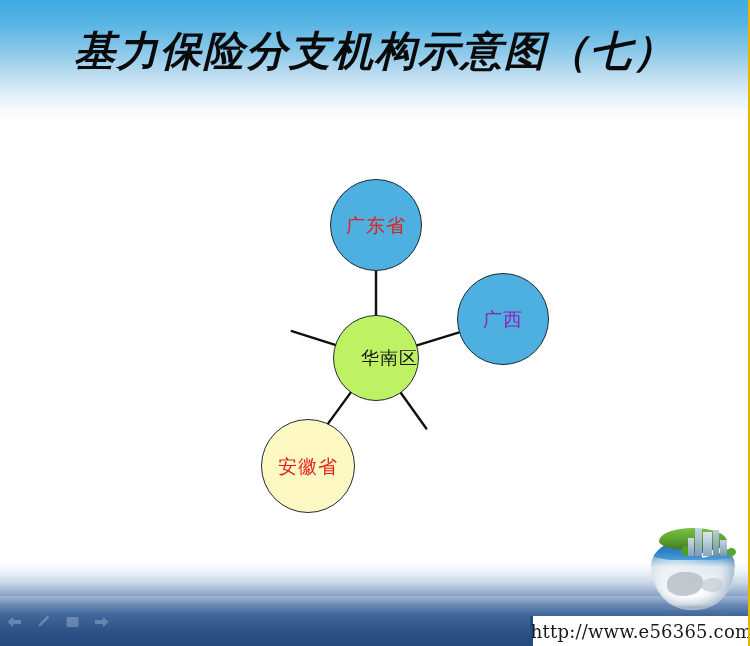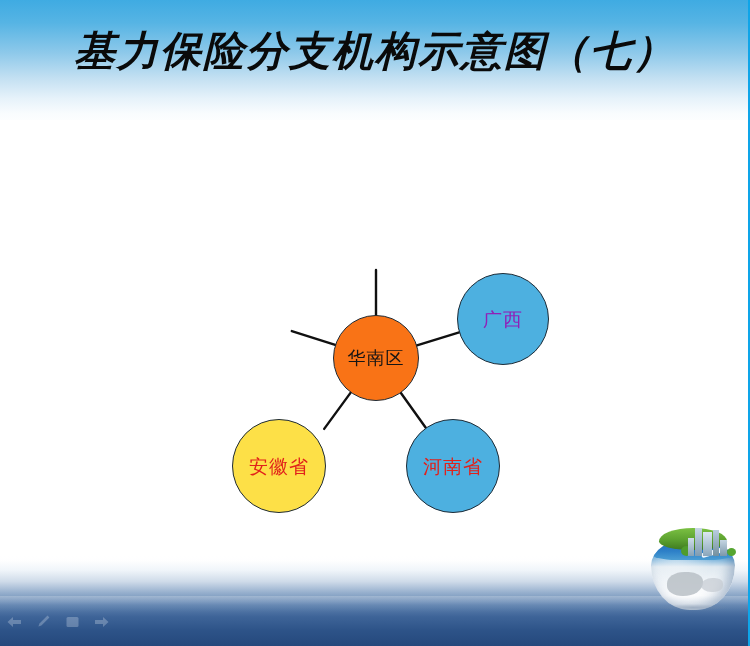--- a/index.html
+++ b/index.html
@@ -8,21 +8,21 @@
     padding: 0;
     background: #ffffff;
   }
   #slide {
     position: relative;
     width: 750px;
     height: 646px;
     overflow: hidden;
     background: #ffffff;
     box-sizing: border-box;
-    border-right: 2px solid #0ea5e9;
+    border-right: 2px solid #eab308;
     font-family: "DejaVu Sans", "Liberation Sans", sans-serif;
   }
 
   
   .bg-top-gradient {
     position: absolute;
     left: 0; top: 0;
     width: 750px; height: 126px;
     background: linear-gradient(to bottom,
         #3fabe2 0%,
@@ -267,32 +267,32 @@
     <svg class="link-layer" viewBox="0 0 750 646">
       <g id="links" stroke="#101010" stroke-width="2.4" stroke-linecap="round">
           <line x1="376" y1="316" x2="376" y2="270"></line>
           <line x1="336.0018157068617" y1="345.1880815936041" x2="291.8075351781991" y2="331.0321011117669"></line>
           <line x1="416.1495476392623" y1="345.6706113548722" x2="459.9826275293618" y2="332.21005926263695"></line>
           <line x1="351.2035665697083" y1="391.898921651538" x2="324.1579985188909" y2="428.8726096197441"></line>
           <line x1="400.3820413927366" y1="392.19818792747475" x2="426.29585942700277" y2="428.54484179371815"></line>
         </g>
     </svg>
 
-    <div class="node node-center" style="left: 333px; top: 315px; width: 86px; height: 86px; background: #f97316; border-color: rgb(30, 43, 54);">
+    <div class="node node-center" style="left: 333px; top: 315px; width: 86px; height: 86px; background: #bef264; border-color: rgb(30, 43, 54); justify-content: flex-end;">
       <span class="node-label" style="color: rgb(21, 21, 21);">华南区</span>
     </div>
 
+    <div class="node" style="left: 330px; top: 179px; width: 92px; height: 92px; background: rgb(77, 176, 224); border-color: rgb(30, 43, 54);">
+      <span class="node-label" style="color: rgb(225, 33, 27);">广东省</span>
+    </div>
     <div class="node" style="left: 457px; top: 273px; width: 92px; height: 92px; background: rgb(77, 176, 224); border-color: rgb(30, 43, 54);">
       <span class="node-label" style="color: rgb(144, 32, 184); text-align: center;">广西</span>
     </div>
-    <div class="node" style="left: 232px; top: 419px; width: 94px; height: 94px; background: #fde047; border-color: rgb(30, 43, 54);">
+    <div class="node" style="left: 261px; top: 419px; width: 94px; height: 94px; background: #fef9c3; border-color: rgb(30, 43, 54);">
       <span class="node-label" style="color: rgb(225, 33, 27);">安徽省</span>
-    </div>
-    <div class="node" style="left: 406px; top: 419px; width: 94px; height: 94px; background: rgb(77, 176, 224); border-color: rgb(30, 43, 54);">
-      <span class="node-label" style="color: rgb(225, 33, 27);">河南省</span>
     </div>
 
   </div>
 
   <div class="globe">
     <div class="globe-ball">
       <div class="globe-water"></div>
       <div class="globe-continent"></div>
       <div class="globe-continent2"></div>
       <div class="globe-wave"></div>
@@ -302,20 +302,23 @@
       <div class="tree2"></div>
       <div class="city b1"></div>
       <div class="city b4"></div>
       <div class="city b2"></div>
       <div class="city b3"></div>
       <div class="city b5"></div>
     </div>
     <div class="globe-shadow"></div>
   </div>
 
+  <div class="url-box">
+    <span class="url-text">http://www.e56365.com</span>
+  </div>
 
   <div class="nav-icons">
     <span class="nav-icon">
       <svg width="15" height="12" viewBox="0 0 15 12" fill="currentColor">
         <path d="M6 1 L0.5 6 L6 11 L6 8 L14 8 L14 4 L6 4 Z"></path>
       </svg>
     </span>
     <span class="nav-icon">
       <svg width="13" height="13" viewBox="0 0 13 13" fill="currentColor">
         <path d="M10.5 0.6 L12.4 2.5 L4.4 10.5 L1.4 11.6 L2.5 8.6 Z"></path>

